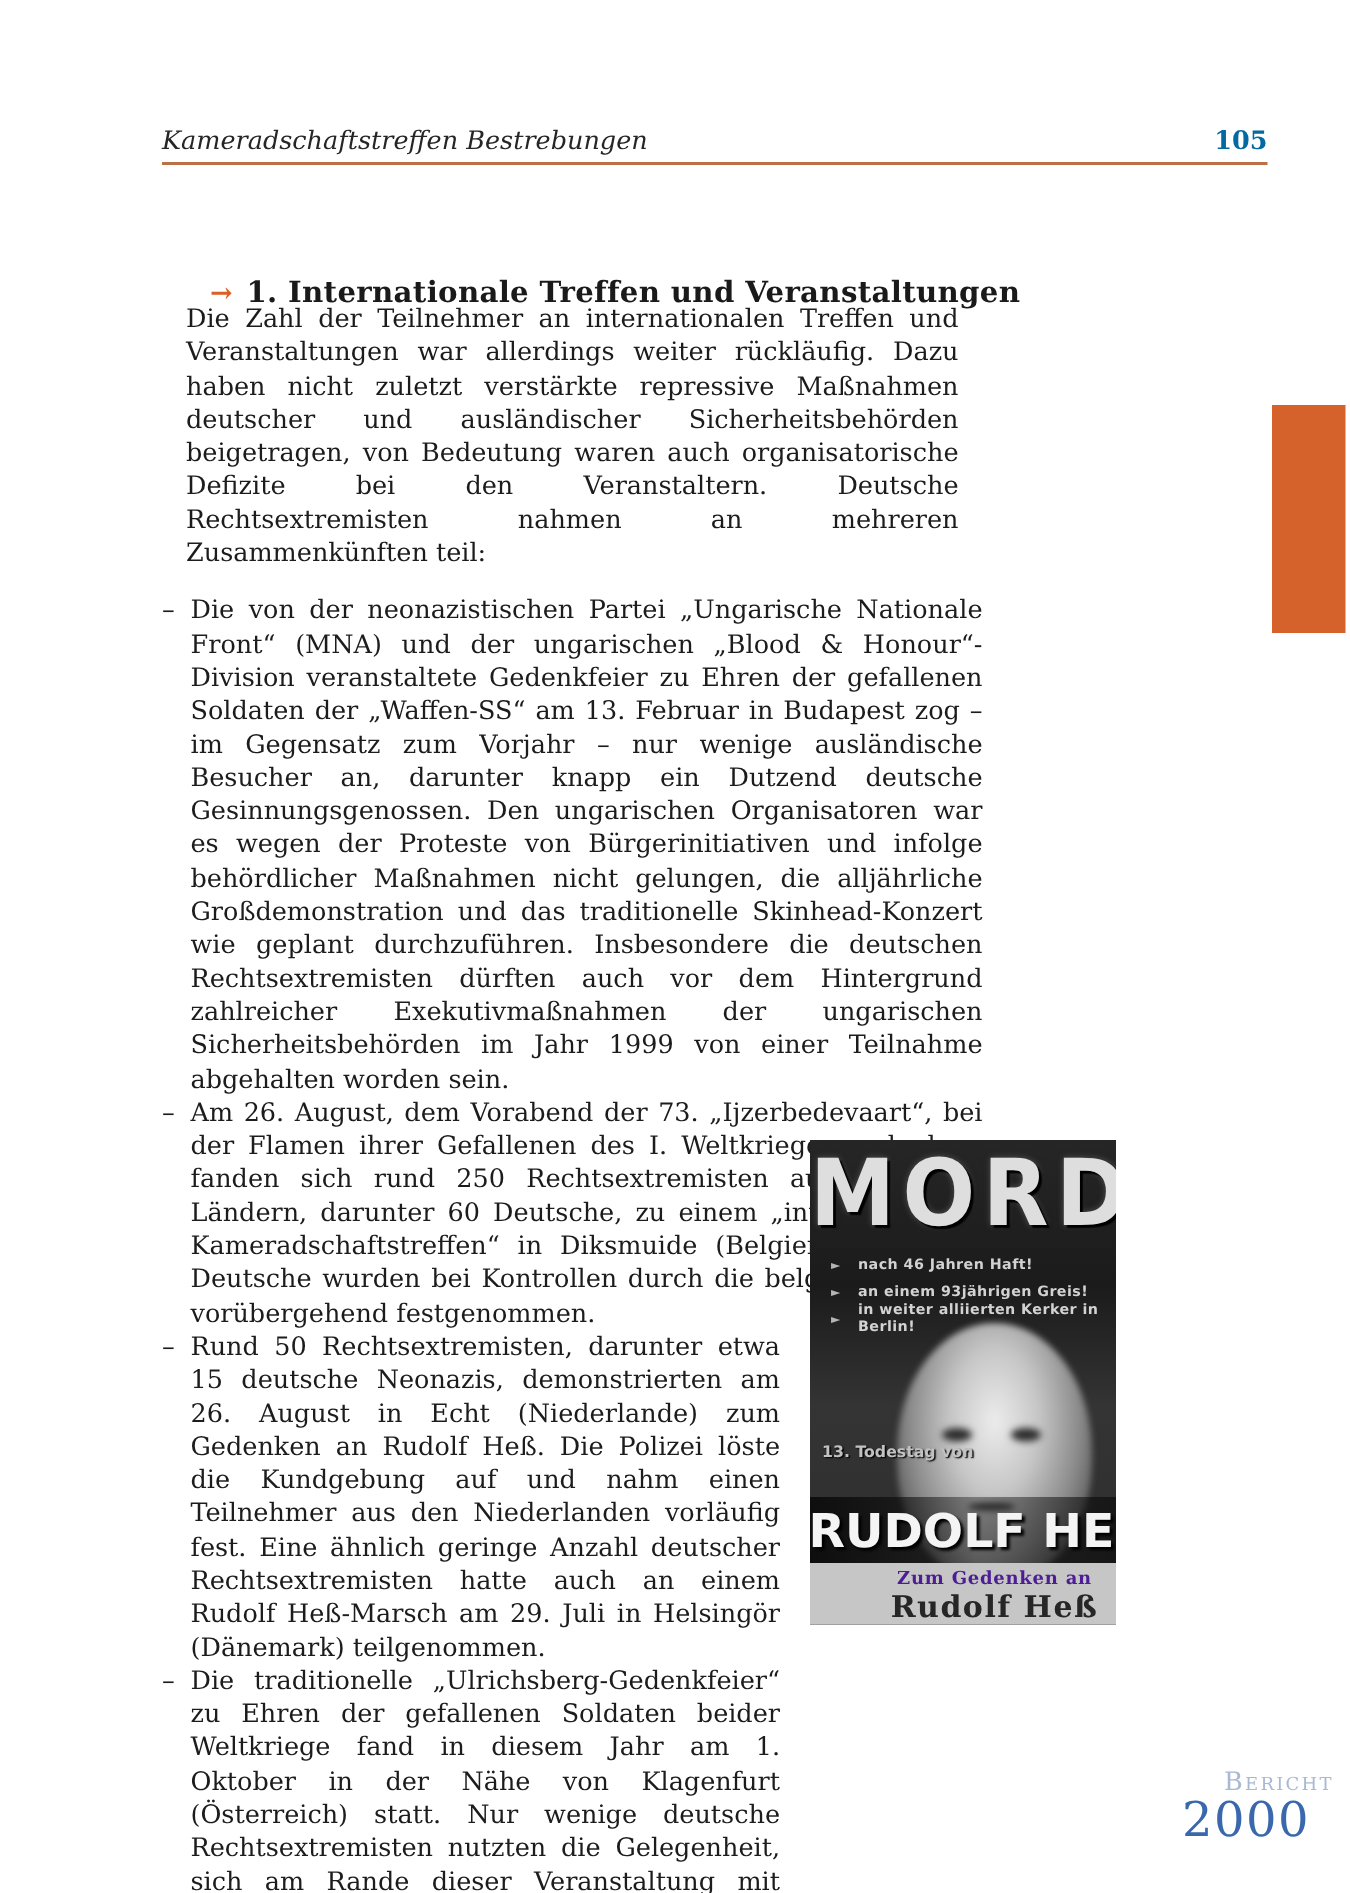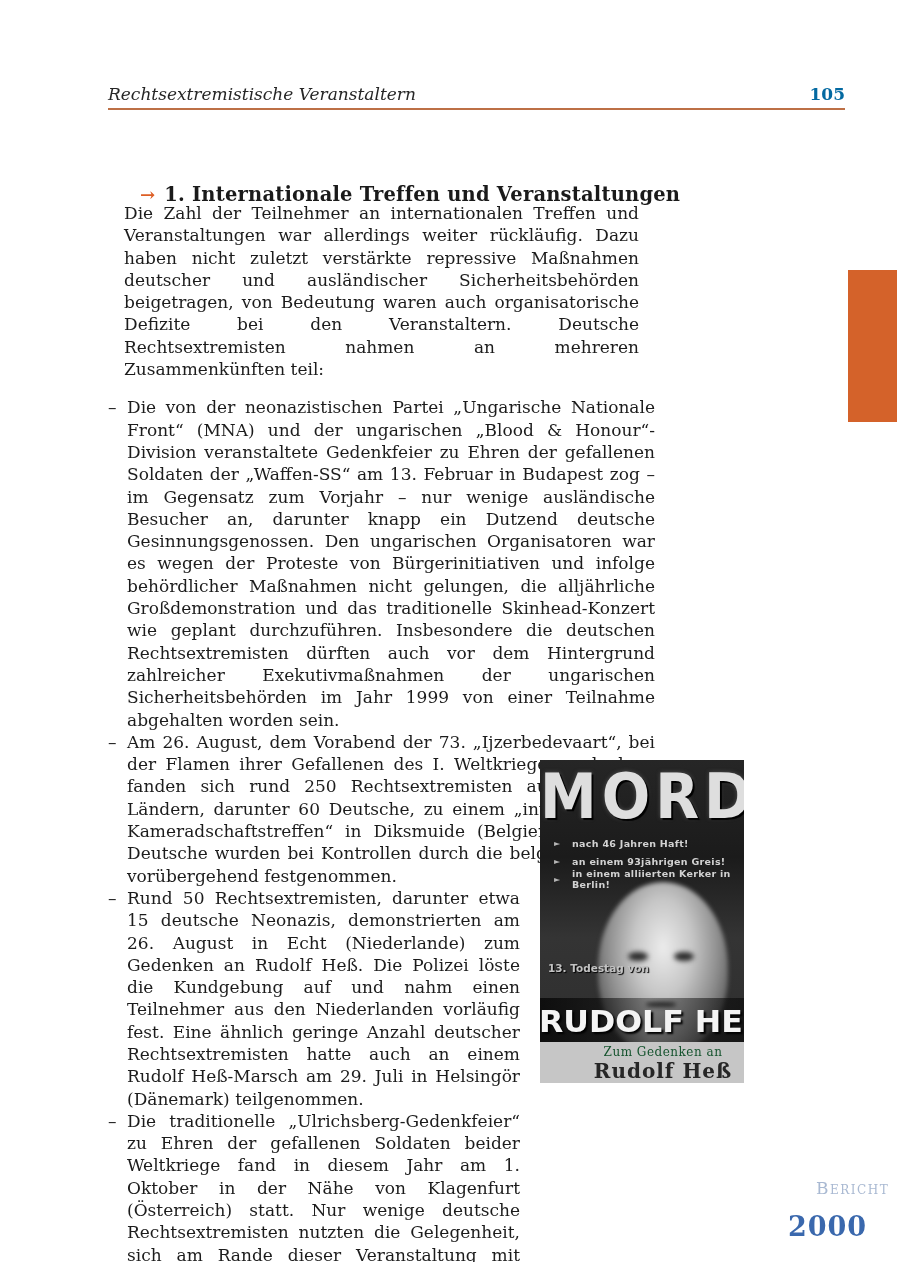--- a/index.html
+++ b/index.html
@@ -35,37 +35,37 @@
   .claim-text{font-size:9.5px;font-weight:bold;color:#d2d2d2;letter-spacing:0.3px;filter:blur(0.4px);}
   .poster-face{position:absolute;left:58px;top:122px;width:130px;height:172px;border-radius:50% 50% 46% 46%;background:radial-gradient(ellipse at 50% 38%,#ececec 0%,#c6c6c6 32%,#8a8a8a 62%,rgba(40,40,40,0) 95%);filter:blur(2px);}
   .poster-eye{position:absolute;width:20px;height:9px;border-radius:50%;background:#2c2c2c;filter:blur(2.5px);}
   .eye-left{left:88px;top:192px;}
   .eye-right{left:134px;top:192px;}
   .poster-mouth{position:absolute;left:106px;top:242px;width:30px;height:5px;border-radius:40%;background:#3a3a3a;filter:blur(2px);}
   .poster-nameband{position:absolute;left:0;top:238px;width:246px;height:44px;background:linear-gradient(90deg,rgba(8,8,8,0.85),rgba(8,8,8,0.35) 45%,rgba(8,8,8,0.75));}
   .poster-todestag{position:absolute;left:8px;top:202px;font-size:10.5px;font-weight:bold;color:#c2c2c2;text-shadow:1px 1px 1px #000;filter:blur(0.4px);}
   .poster-name{position:absolute;left:0;top:243px;width:246px;text-align:center;font-size:31px;font-weight:800;color:#f4f4f4;letter-spacing:0;transform:scaleX(1.02);text-shadow:2px 2px 2px #000;white-space:nowrap;}
   .poster-footer{position:absolute;left:0;bottom:0;width:246px;height:41px;background:#c6c6c6;text-align:center;font-family:"DejaVu Serif","Liberation Serif",serif;}
-  .poster-footer-small{margin-top:3px;font-size:12px;font-weight:normal;color:#14532d;letter-spacing:0.5px;filter:blur(0.3px);}
+  .poster-footer-small{margin-top:3px;font-size:12px;font-weight:bold;color:#4c1d95;letter-spacing:0.5px;filter:blur(0.3px);}
   .poster-footer-big{font-size:20px;font-weight:bold;color:#262626;letter-spacing:1px;filter:blur(0.3px);}
   
   .chapter-tab{position:absolute;left:848px;top:270px;width:49px;height:152px;background:#d4622a;}
   
   .logo{position:absolute;left:788px;top:1180px;line-height:1;}
   .logo-word{font-variant:small-caps;font-size:17px;letter-spacing:1.5px;color:#a9b9d2;margin-left:28px;}
-  .logo-year{margin-top:16px;font-size:27px;font-weight:bold;color:#3a68ad;letter-spacing:1px;}
+  .logo-year{margin-top:0px;font-size:32px;font-weight:normal;color:#3a68ad;letter-spacing:1px;}
 </style>
 </head>
 <body>
 
 <div class="page">
 
   <div class="runhead">
     <div class="runhead-row">
-      <span class="runhead-title">Rechtsextremistische Veranstaltern</span>
+      <span class="runhead-title">Kameradschaftstreffen Bestrebungen</span>
       <span class="runhead-page">105</span>
     </div>
     <div class="runhead-rule"></div>
   </div>
 
   <div class="heading">
     <span class="arrow">→</span><span>1. Internationale Treffen und Veranstaltungen</span>
   </div>
 
   <div class="bodyflow">
@@ -102,21 +102,21 @@
       <div class="claim">
         <span class="claim-arrow">►</span>
         <span class="claim-text">nach 46 Jahren Haft!</span>
       </div>
       <div class="claim">
         <span class="claim-arrow">►</span>
         <span class="claim-text">an einem 93jährigen Greis!</span>
       </div>
       <div class="claim">
         <span class="claim-arrow">►</span>
-        <span class="claim-text">in einem alliierten Kerker in Berlin!</span>
+        <span class="claim-text">in weiter alliierten Kerker in Berlin!</span>
       </div>
     </div>
     <div class="poster-face"></div>
     <div class="poster-eye eye-left"></div>
     <div class="poster-eye eye-right"></div>
     <div class="poster-mouth"></div>
     <div class="poster-nameband"></div>
     <div class="poster-todestag">13. Todestag von</div>
     <div class="poster-name">RUDOLF HESS</div>
     <div class="poster-footer">

